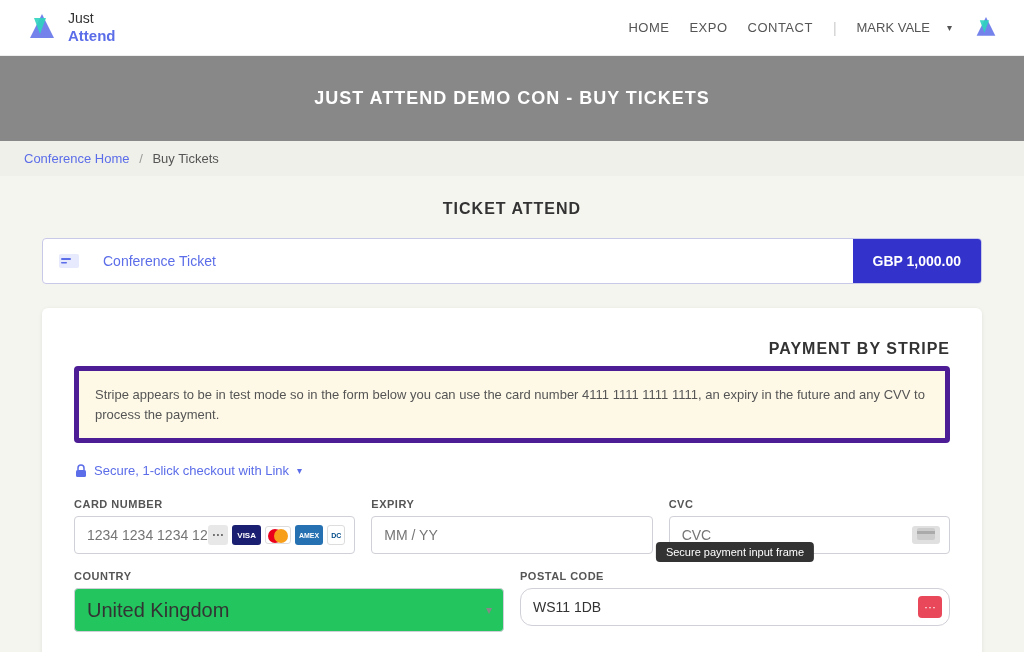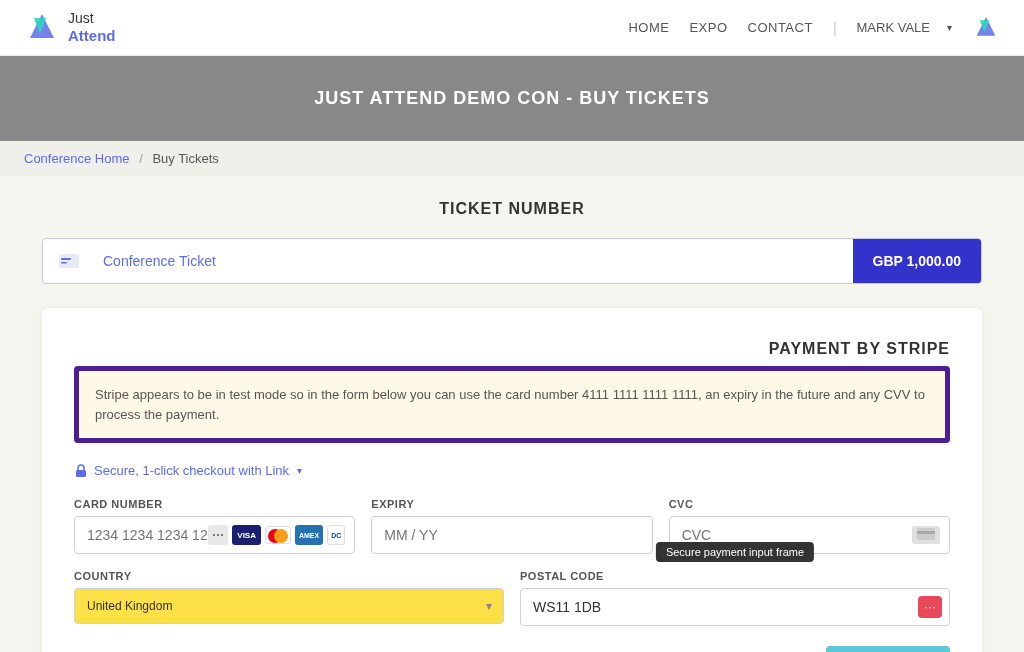--- a/index.html
+++ b/index.html
@@ -221,23 +221,23 @@
     }
 
     .country-select-wrapper {
       position: relative;
     }
     .country-select-wrapper select {
       width: 100%;
       border: 1px solid #d0d0d8;
       border-radius: 4px;
       padding: 10px 36px 10px 12px;
-      font-size: 12px;
+      font-size: 20px;
       color: #333;
-      background: #fde047;
+      background: #22c55e;
       outline: none;
       appearance: none;
       cursor: pointer;
     }
     .country-chevron {
       position: absolute;
       right: 12px;
       top: 50%;
       transform: translateY(-50%);
       color: #888;
@@ -246,21 +246,21 @@
     }
 
     .postal-input-wrapper {
       position: relative;
       display: flex;
       align-items: center;
     }
     .postal-input-wrapper input {
       width: 100%;
       border: 1px solid #d0d0d8;
-      border-radius: 4px;
+      border-radius: 12px;
       padding: 10px 40px 10px 12px;
       font-size: 14px;
       color: #333;
       background: #fff;
       outline: none;
     }
     .postal-icon-btn {
       position: absolute;
       right: 8px;
       background: #e8485a;
@@ -355,21 +355,21 @@
 </div>
 
 <div class="breadcrumb-bar">
   <a class="breadcrumb-link" href="#">Conference Home</a>
   <span class="breadcrumb-separator">/</span>
   <span>Buy Tickets</span>
 </div>
 
 <div class="main">
 
-  <h2 class="section-title">TICKET NUMBER</h2>
+  <h2 class="section-title">TICKET ATTEND</h2>
 
   <div class="ticket-row">
     <div class="ticket-icon-area">
       <svg width="20" height="14" viewBox="0 0 20 14">
         <rect x="0" y="0" width="20" height="14" rx="2" fill="#5b6de8" opacity="0.15"></rect>
         <rect x="2" y="4" width="10" height="2" rx="1" fill="#5b6de8"></rect>
         <rect x="2" y="8" width="6" height="1.5" rx="0.75" fill="#5b6de8"></rect>
       </svg>
     </div>
     <div class="ticket-name">Conference Ticket</div>

